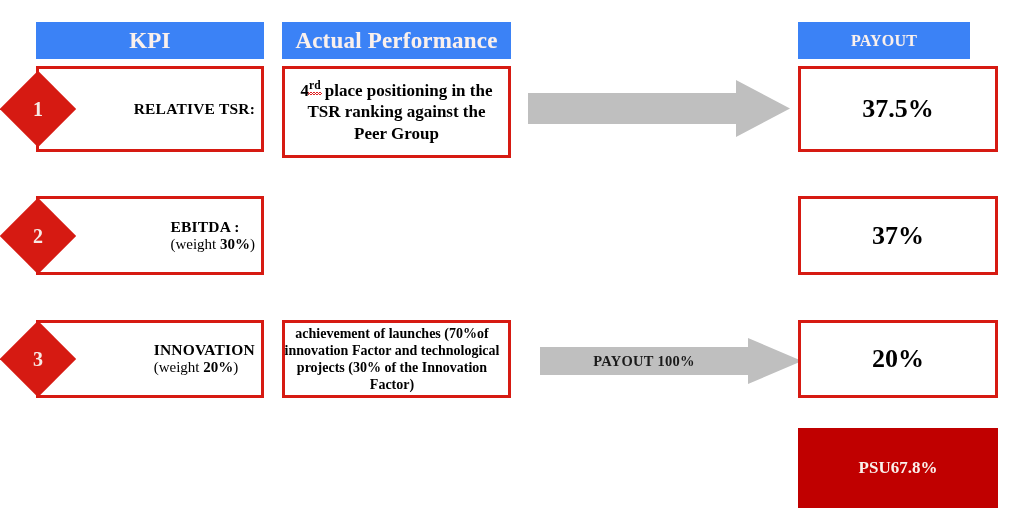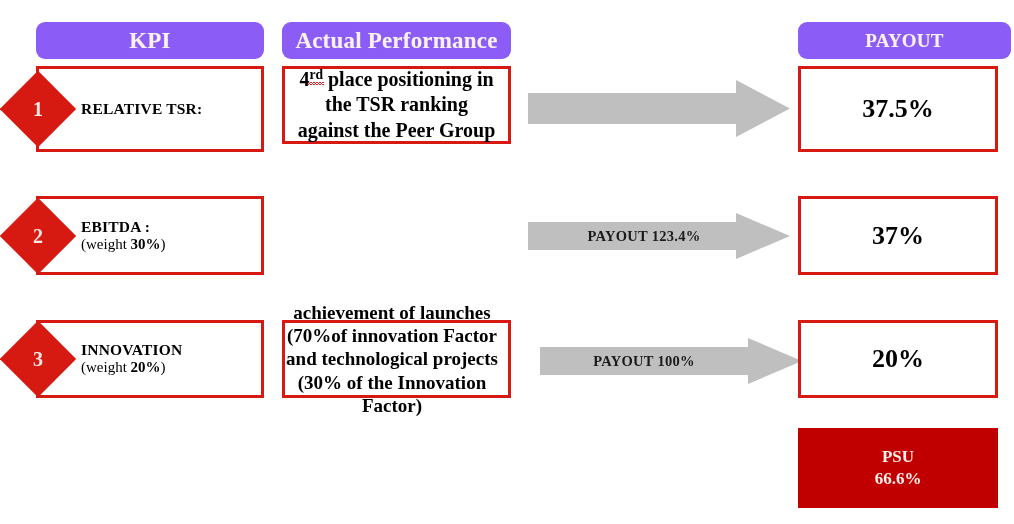--- a/index.html
+++ b/index.html
@@ -21,40 +21,40 @@
     left: 0; top: 0;
     width: 1014px;
     height: 524px;
   }
 
   
   .abs { position: absolute; box-sizing: border-box; }
 
   
   .col-header {
-    background: #8b5cf6;
+    background: #3b82f6;
     color: #FAF0EC;
     display: flex;
     align-items: center;
     justify-content: center;
     font-weight: bold;
     letter-spacing: 0.2px;
     text-shadow: 0 0 1px rgba(255,255,255,0.25);
-    border-radius: 9px;
   }
   .hdr-kpi   { left: 36px;  top: 22px; width: 228px; height: 37px; font-size: 23px; }
   .hdr-perf  { left: 282px; top: 22px; width: 229px; height: 37px; font-size: 23px; }
-  .hdr-payout{ left: 798px; top: 22px; width: 213px; height: 37px; font-size: 19px; }
+  .hdr-payout{ left: 798px; top: 22px; width: 172px; height: 37px; font-size: 16px; }
 
   
   .red-box {
     background: #ffffff;
     border: 3px solid #D61A12;
     display: flex;
     align-items: center;
+    justify-content: flex-end;
   }
 
   
   .kpi-box {
     left: 36px;
     width: 228px;
     padding-left: 42px;
     padding-right: 6px;
   }
   .kpi-text { line-height: 1.18; }
@@ -89,23 +89,23 @@
     line-height: 1;
   }
 
   
   .perf-box {
     justify-content: center;
     text-align: center;
     font-weight: bold;
     line-height: 1.26;
   }
-  .perf-1 { left: 282px; top: 66px;  width: 229px; height: 78px; font-size: 20px; padding: 0 8px; }
+  .perf-1 { left: 282px; top: 66px;  width: 229px; height: 92px; font-size: 17px; padding: 0 8px; }
   .perf-2 { left: 282px; top: 196px; width: 229px; height: 79px; font-size: 15px;   padding: 0 8px; }
-  .perf-3 { left: 282px; top: 320px; width: 229px; height: 78px; font-size: 19px; padding: 0 2px; }
+  .perf-3 { left: 282px; top: 320px; width: 229px; height: 78px; font-size: 14px; padding: 0 2px; }
   .perf-3 .perf-inner { width: 248px; margin-left: -9px; line-height: 1.22; }
 
   .sup-misspell {
     position: relative;
     font-size: 0.68em;
     vertical-align: super;
     line-height: 0;
   }
   .sup-misspell::after {
     content: "";
@@ -150,21 +150,21 @@
 
   
   .total-box {
     left: 798px;
     top: 428px;
     width: 200px;
     height: 80px;
     background: #C00000;
     color: #FAF0EC;
     display: flex;
-    flex-direction: column;
+    flex-direction: row;
     align-items: center;
     justify-content: center;
     font-weight: bold;
     font-size: 17px;
     line-height: 1.30;
     text-align: center;
   }
 </style>
 </head>
 <body>
@@ -204,26 +204,20 @@
     <div class="kpi-text">
       <div class="kpi-title">EBITDA :</div>
       <div class="kpi-weight"><span>(weight </span><b>30%</b><span>)</span></div>
     </div>
   </div>
   <div class="diamond" style="left:11px; top:209px;">
     <span>2</span>
   </div>
 
 
-  <div class="arrow-wrap" style="left:528px; top:213px; width:262px; height:46px;">
-    <svg class="arrow-svg" width="262" height="46" viewBox="0 0 262 46">
-      <polygon points="0,9 208,9 208,0 262,23 208,46 208,37 0,37" fill="#BFBFBF"></polygon>
-    </svg>
-    <div class="arrow-label">PAYOUT 123.4%</div>
-  </div>
 
   <div class="abs red-box payout-box" style="top:196px; height:79px;">
     <span>37%</span>
   </div>
 
   <div class="abs red-box kpi-box" style="top:320px; height:78px;">
     <div class="kpi-text">
       <div class="kpi-title">INNOVATION</div>
       <div class="kpi-weight"><span>(weight </span><b>20%</b><span>)</span></div>
     </div>
@@ -242,16 +236,16 @@
     </svg>
     <div class="arrow-label">PAYOUT 100%</div>
   </div>
 
   <div class="abs red-box payout-box" style="top:320px; height:78px;">
     <span>20%</span>
   </div>
 
   <div class="abs total-box">
     <div>PSU</div>
-    <div>66.6%</div>
+    <div>67.8%</div>
   </div>
 
 </div>
 
 </body></html>

